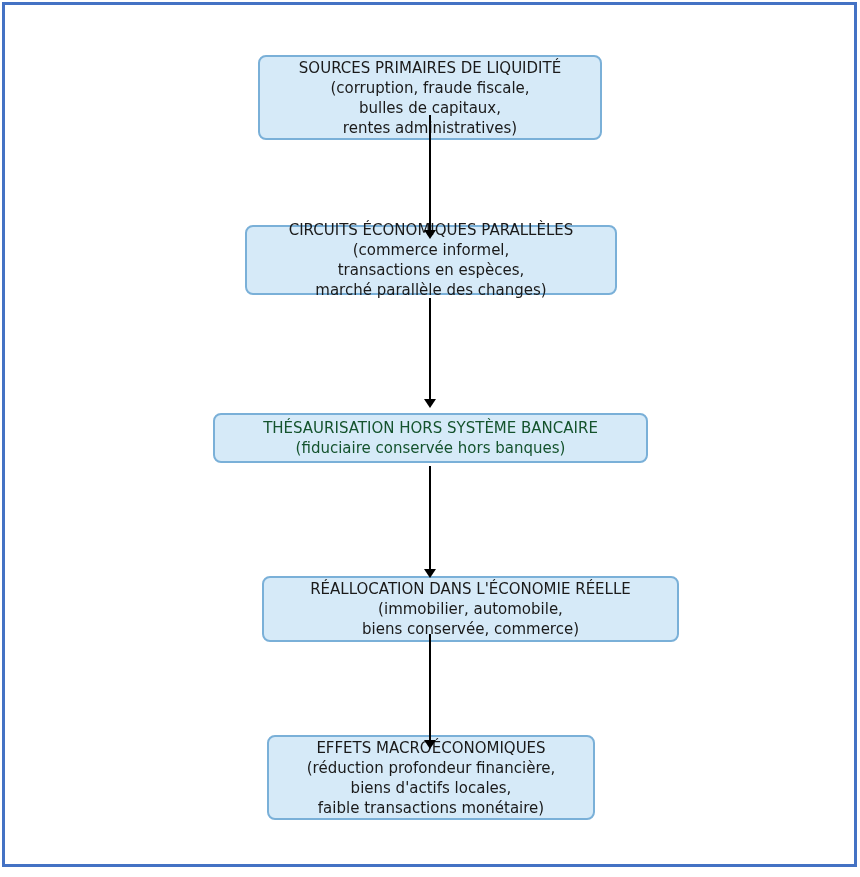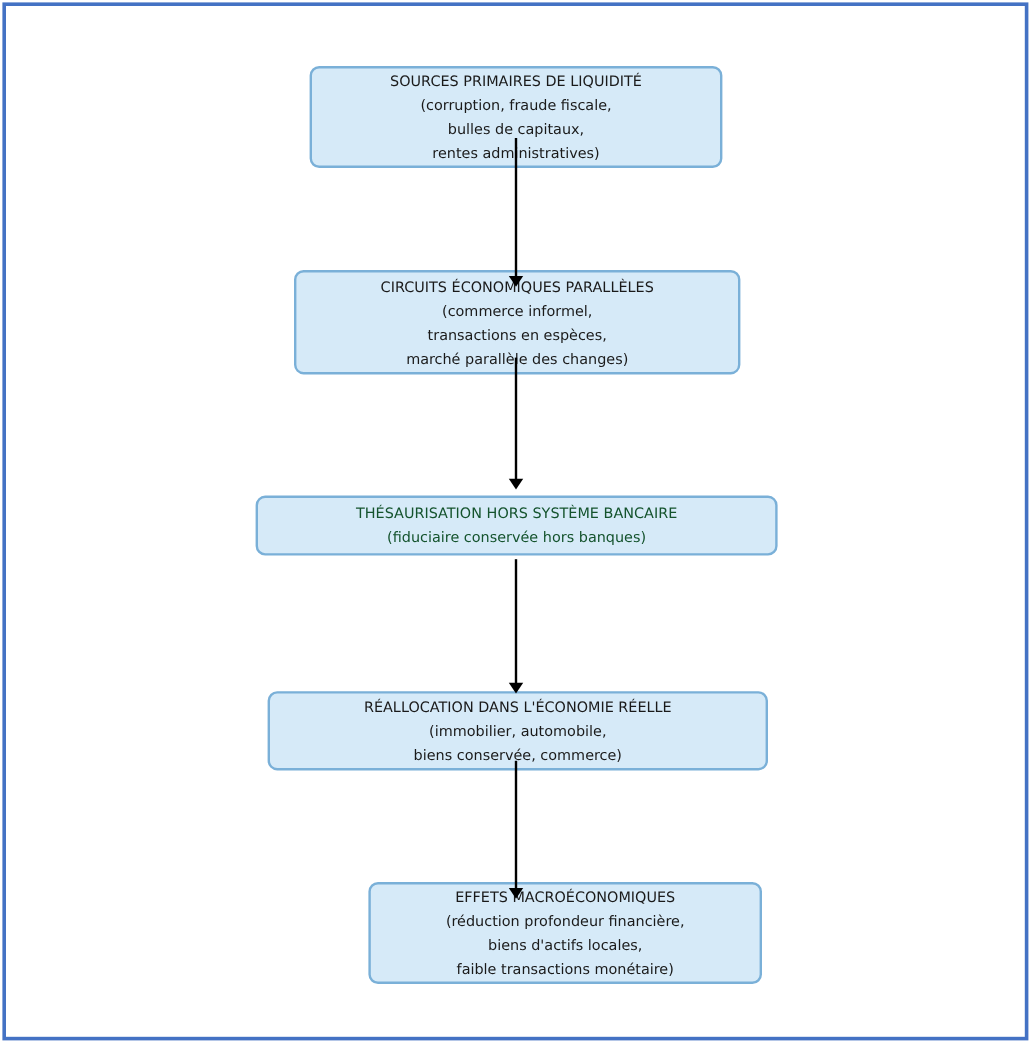--- a/index.html
+++ b/index.html
@@ -31,33 +31,33 @@
     box-sizing: border-box;
     background: var(--box-fill, #D6EAF8);
     border: 2px solid var(--box-border, #7AB0D8);
     border-radius: 8px;
     display: flex;
     flex-direction: column;
     justify-content: center;
     align-items: center;
     z-index: 1;
     color: #1a1a1a;
-    font-size: 12px;
+    font-size: 15px;
     line-height: 20px;
     text-align: center;
   }
   .flow-node .node-title,
   .flow-node .node-line {
     white-space: nowrap;
   }
   .node-1 { left: 258px; top: 55px;  width: 344px; height: 85px; }
-  .node-2 { left: 245px; top: 225px; width: 372px; height: 87px; }
+  .node-2 { left: 245px; top: 225px; width: 372px; height: 70px; }
   .node-3 { left: 213px; top: 413px; width: 435px; height: 50px; }
   .node-4 { left: 223px; top: 576px; width: 417px; height: 66px; }
-  .node-5 { left: 267px; top: 735px; width: 328px; height: 85px; margin-left: 40px; }
+  .node-5 { left: 267px; top: 735px; width: 328px; height: 85px; }
 
   .arrow { position: absolute; z-index: 2; }
   .arrow-line {
     position: absolute;
     left: 0;
     width: 2px;
     background: var(--arrow-color, #000000);
   }
   .arrow-head {
     position: absolute;
@@ -115,21 +115,21 @@
   <div class="flow-node node-3" style="color: #14532d;">
     <div class="node-title">THÉSAURISATION HORS SYSTÈME BANCAIRE</div>
     <div class="node-line">(fiduciaire conservée hors banques)</div>
   </div>
 
   <div class="arrow arrow-3">
     <div class="arrow-line"></div>
     <div class="arrow-head"></div>
   </div>
 
-  <div class="flow-node node-4" style="color: rgb(26, 26, 26);">
+  <div class="flow-node node-4" style="color: rgb(26, 26, 26); margin-left: 39px;">
     <div class="node-title">RÉALLOCATION DANS L'ÉCONOMIE RÉELLE</div>
     <div class="node-line">(immobilier, automobile,</div>
     <div class="node-line">biens conservée, commerce)</div>
   </div>
 
   <div class="arrow arrow-4">
     <div class="arrow-line"></div>
     <div class="arrow-head"></div>
   </div>
 

